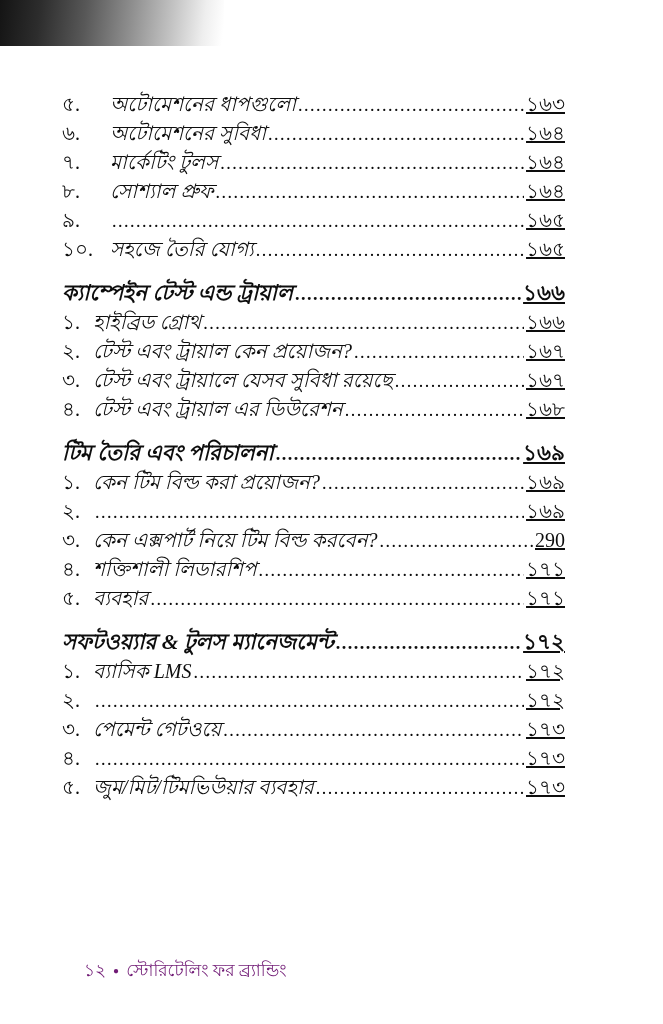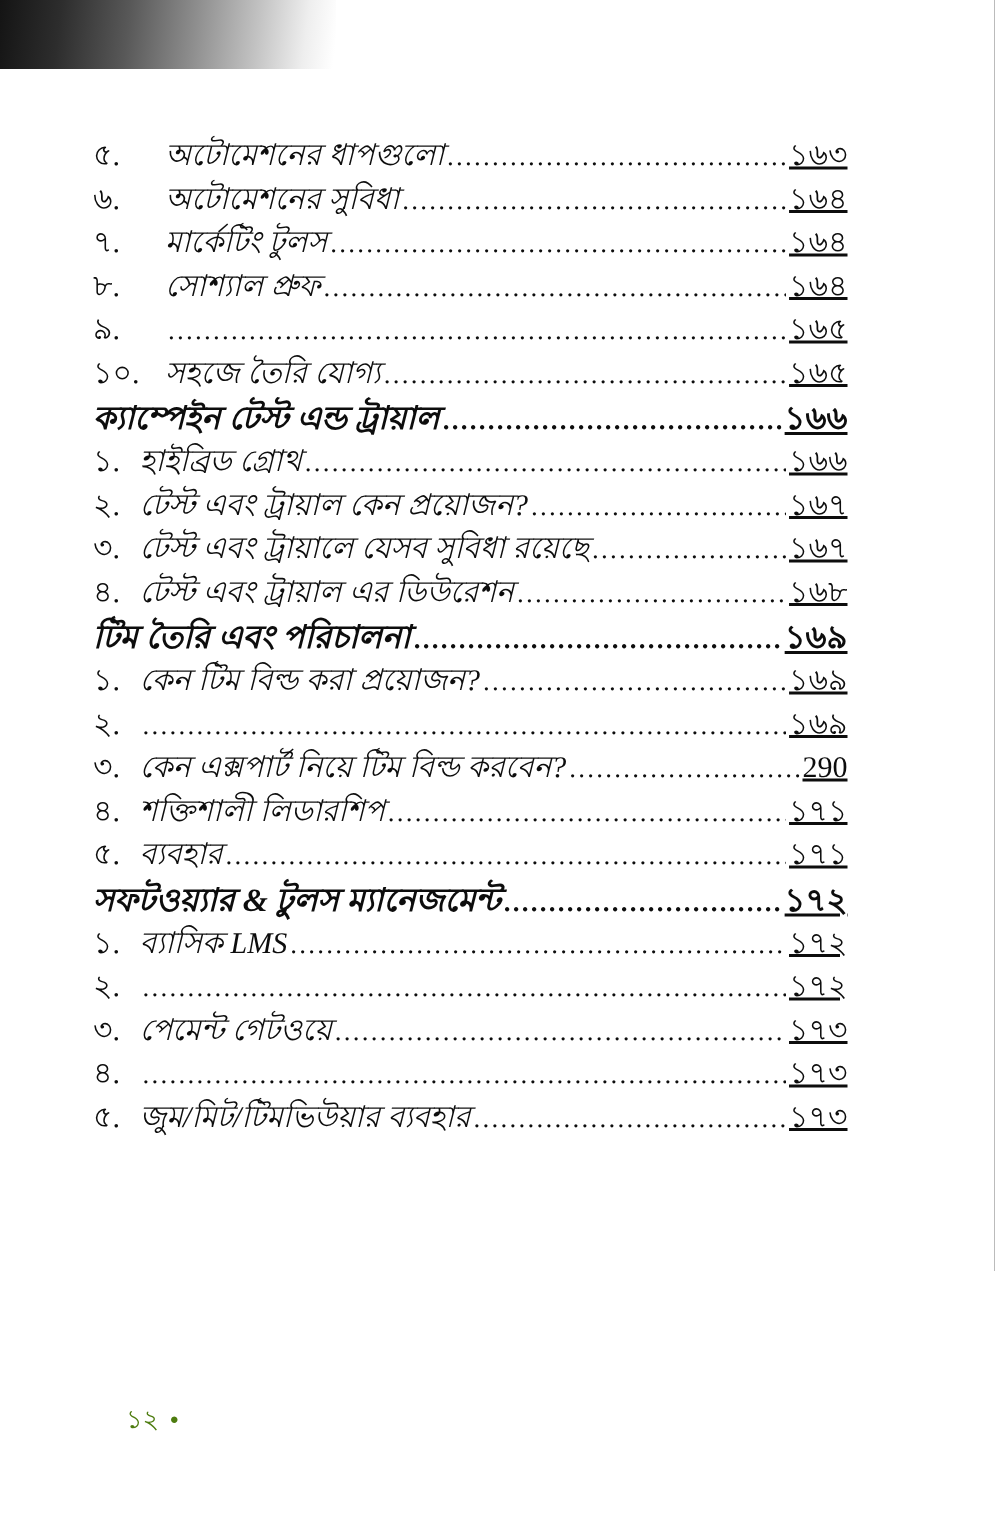--- a/index.html
+++ b/index.html
@@ -48,31 +48,31 @@
   }
   .leader::after {
     content: "....................................................................................................................................................................................................";
     letter-spacing: 1.5px;
     font-size: 18px;
   }
   .pg { flex: 0 0 auto; text-decoration: underline; }
   .row.heading {
     font-weight: bold;
     font-size: 21.5px;
-    margin-top: 1px;
+    margin-top: 15px;
   }
   .footer {
     position: absolute;
     left: 84px;
-    top: 933px;
+    top: 957px;
     font-size: 17px;
     display: flex;
     align-items: center;
     gap: 7px;
-    color: #4d7c0f;
+    color: #701a75;
   }
   .footer .bullet { font-size: 10px; line-height: 1; }
 </style>
 </head>
 <body>
 
 <div class="page">
 
   <div class="corner-gradient"></div>
 
@@ -230,15 +230,16 @@
       <span class="title">জুম/মিট/টিমভিউয়ার ব্যবহার</span>
       <span class="leader"></span>
       <span class="pg">১৭৩</span>
     </div>
 
   </div>
 
   <div class="footer">
     <span>১২</span>
     <span class="bullet">●</span>
+    <span>স্টোরিটেলিং ফর ব্র্যান্ডিং</span>
   </div>
 
 </div>
 
 </body></html>

